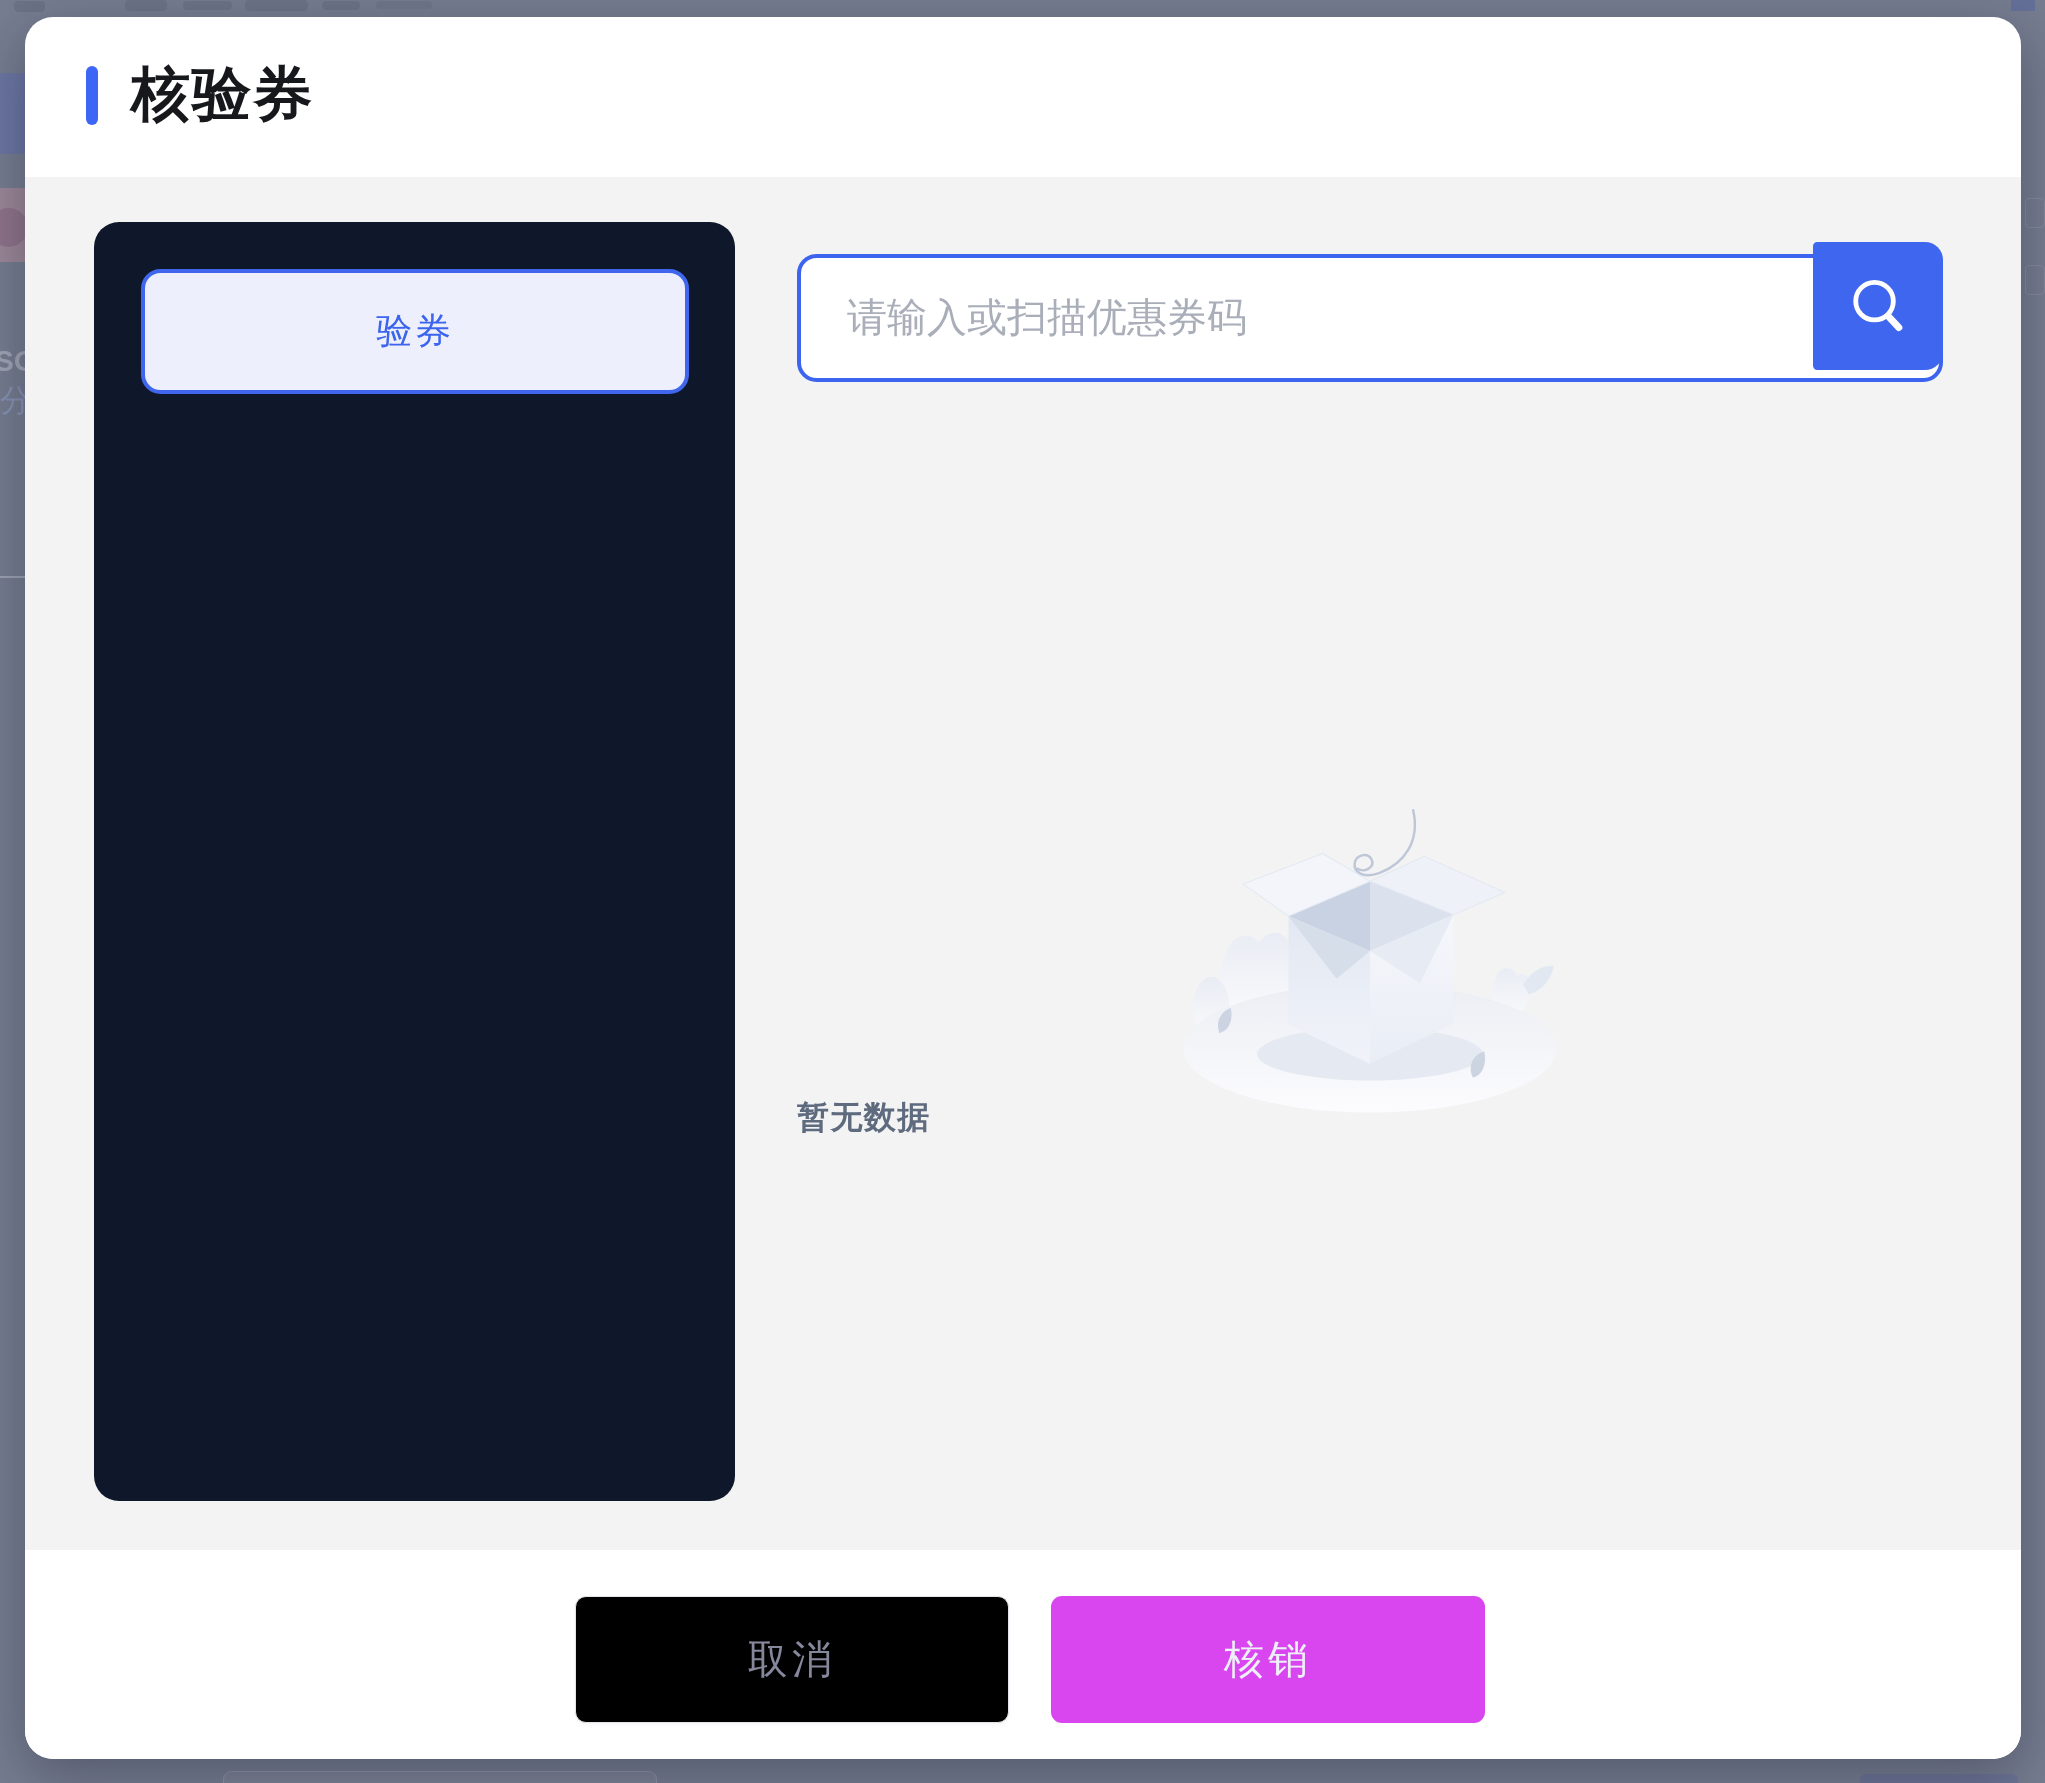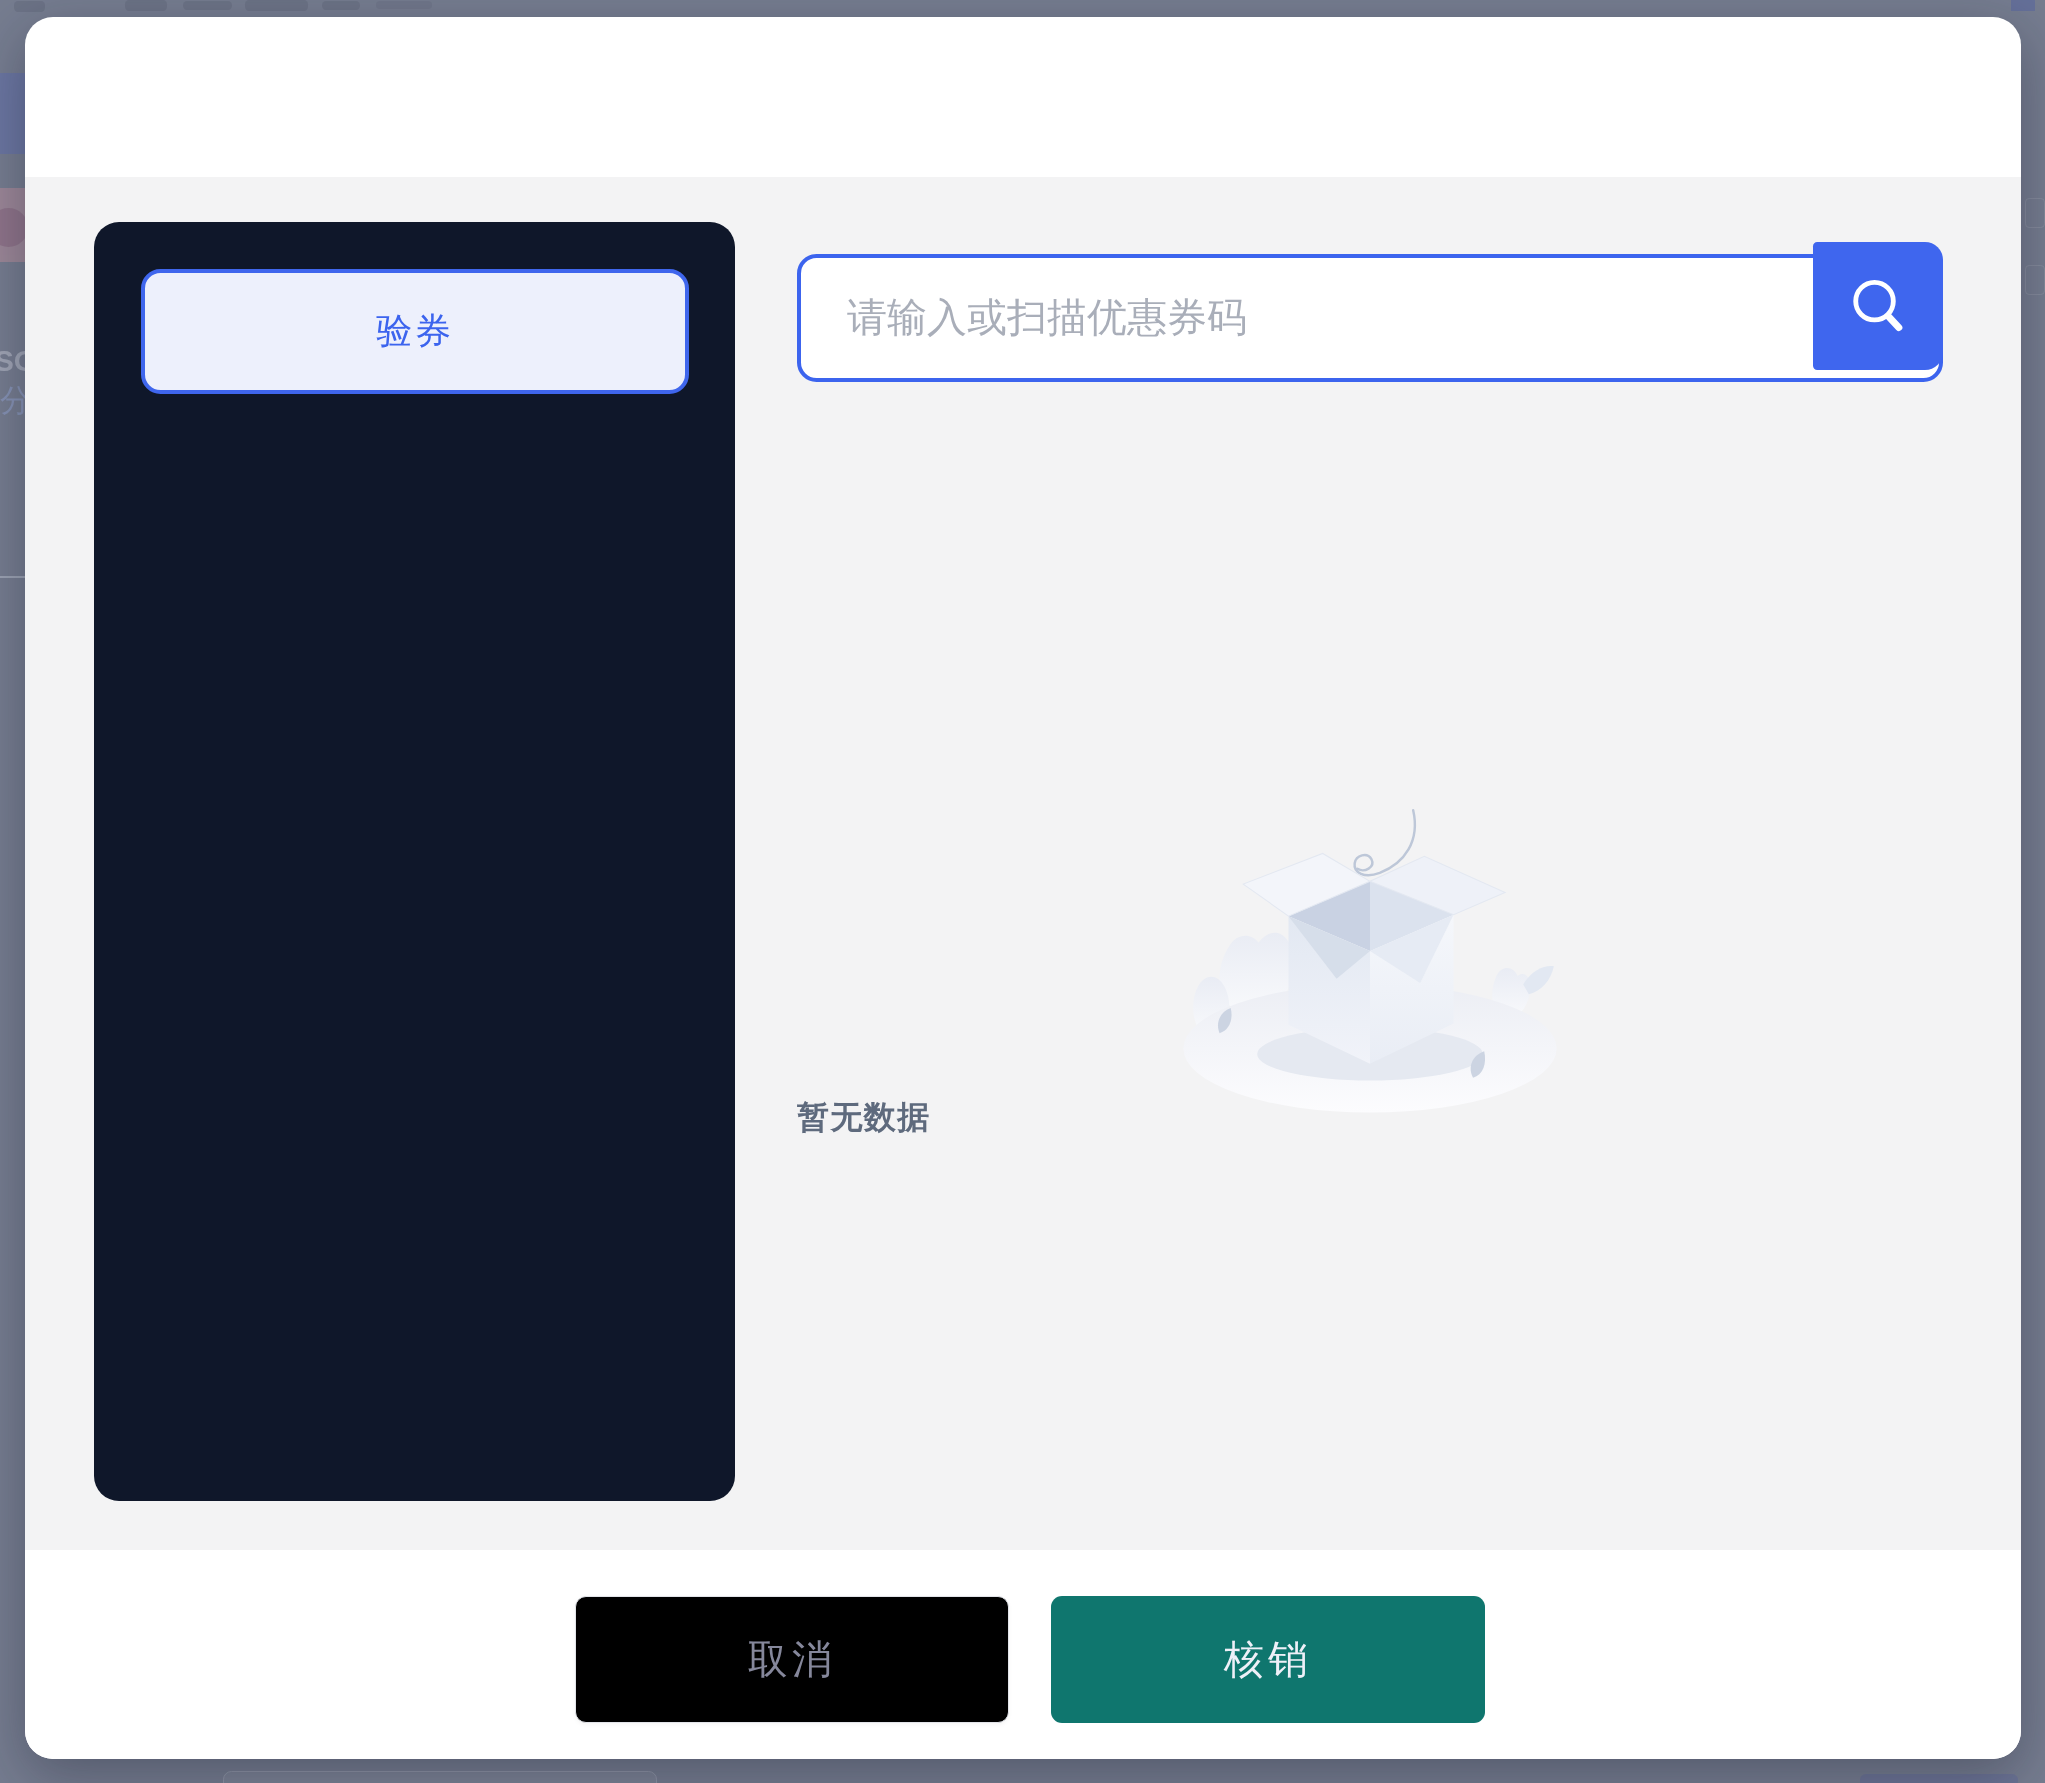--- a/index.html
+++ b/index.html
@@ -71,21 +71,21 @@
     font-size:32px;font-weight:700;color:#5e6a7d;letter-spacing:1.4px;
   }
   
   .modal-footer{position:absolute;left:0;top:1534px;width:100%;height:208px;background:#ffffff;border-radius:0 0 28px 28px;}
   .btn{
     position:absolute;top:45px;width:434px;height:127px;border-radius:11px;
     display:flex;align-items:center;justify-content:center;
     font-size:40px;font-weight:500;letter-spacing:4.2px;cursor:pointer;font-family:inherit;
   }
   .btn-cancel{left:550px;background:#000000;border:1.4px solid #e2e4e9;color:#85879b;box-shadow:0 1.4px 4.2px rgba(0,0,0,.04);}
-  .btn-confirm{left:1026px;background:#0f766e;border:none;color:#eef0f8;}
+  .btn-confirm{left:1026px;background:#d946ef;border:none;color:#eef0f8;}
 </style>
 </head>
 <body>
 
 <div id="screen">
 
   <div class="frag frag-blob" style="left:14px;top:1.4px;width:31px;height:11px;"></div>
   <div class="frag frag-blob" style="left:125px;top:0;width:42px;height:11px;"></div>
   <div class="frag frag-blob" style="left:183px;top:1.4px;width:49px;height:9px;"></div>
   <div class="frag frag-blob" style="left:245px;top:0;width:63px;height:10.5px;"></div>
@@ -103,20 +103,24 @@
     <div class="frag frag-line"></div>
   </div>
 
   <div class="frag frag-bottom-outline"></div>
   <div class="frag frag-bottom-blue"></div>
   <div class="frag frag-icon-outline" style="left:2025px;top:198px;"></div>
   <div class="frag frag-icon-outline" style="left:2025px;top:265px;"></div>
 
   <div class="modal">
 
+    <div class="modal-header">
+      <div class="accent-bar"></div>
+      <div class="modal-title">核验券</div>
+    </div>
 
     <div class="modal-body">
 
       <div class="tab-card">
         <button class="tab-button">验券</button>
       </div>
 
       <div class="search-wrap">
         <input class="search-input" type="text" placeholder="请输入或扫描优惠券码" style="">
         <button class="search-btn">

